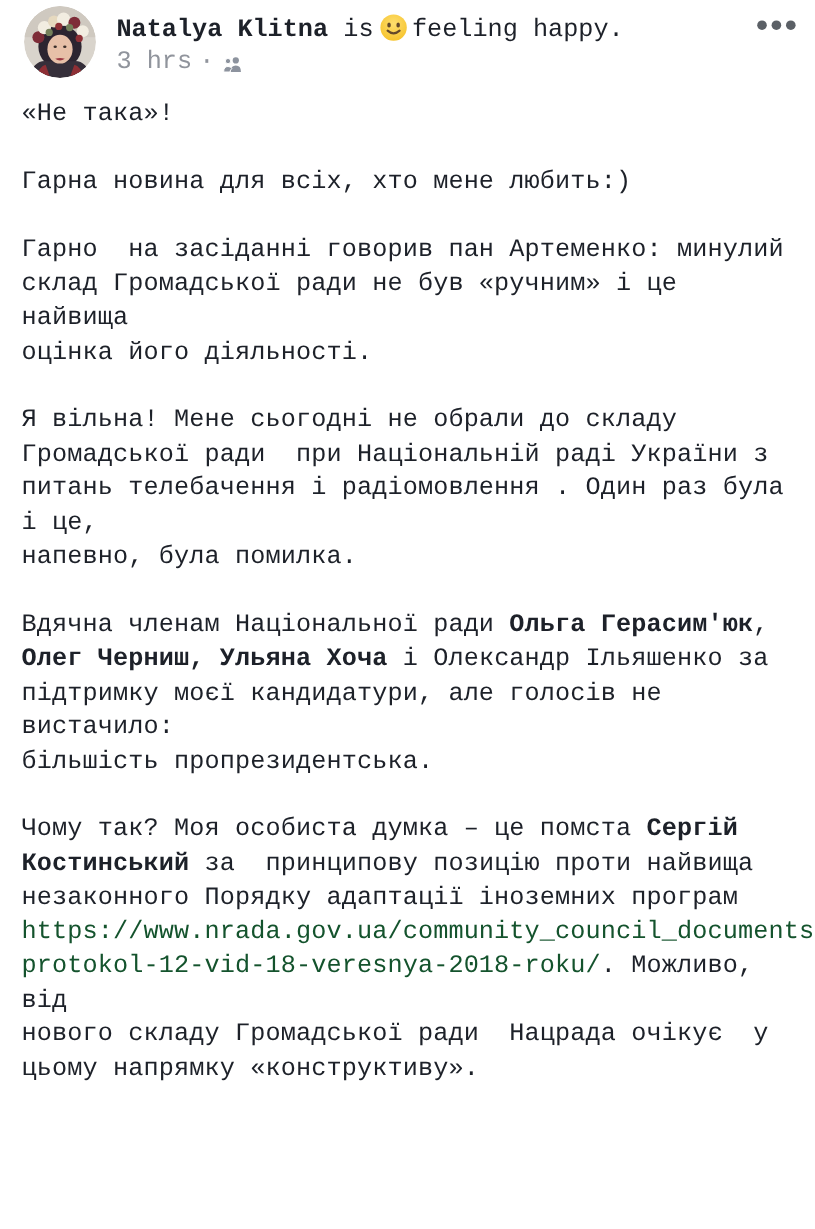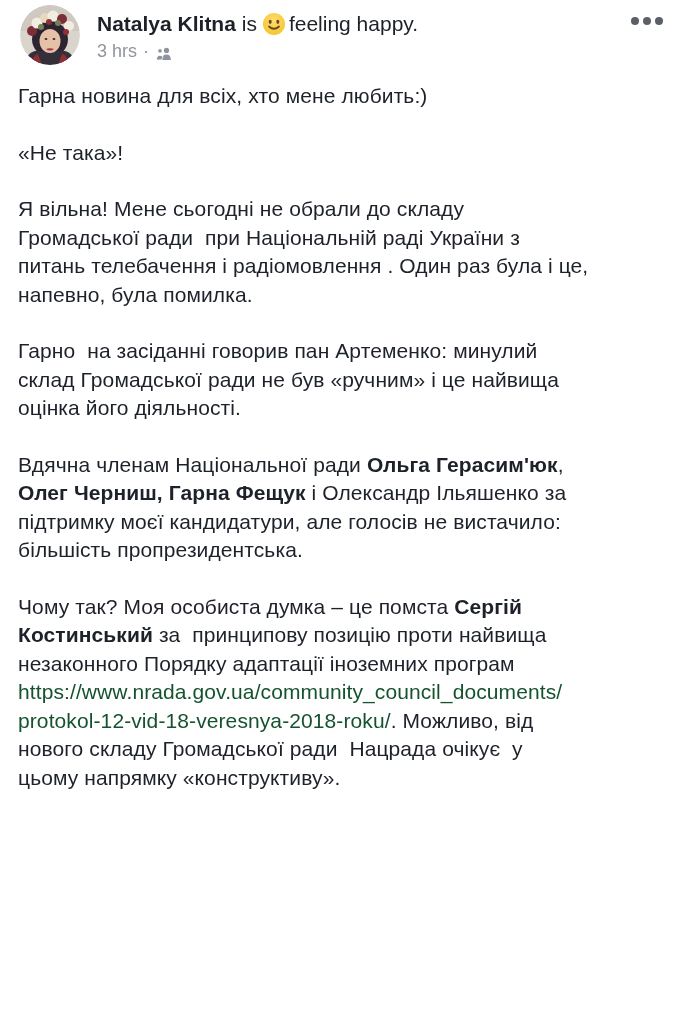--- a/index.html
+++ b/index.html
@@ -1,37 +1,37 @@
 <!DOCTYPE html>
 <html><head>
 <meta charset="utf-8">
 <style>
   html, body { margin: 0; padding: 0; background: #ffffff; }
   body {
     width: 679px; height: 1024px; overflow: hidden;
     font-family: "Liberation Sans", "DejaVu Sans", sans-serif;
     color: #1d2129;
   }
-  .post { width: 679px; height: 1024px; background: #ffffff; position: relative; }
+  .post { width: 679px; height: 1024px; background: #ffffff; position: relative; font-family: Liberation Mono, monospace; }
 
   
   .header {
     display: flex; align-items: flex-start;
     padding: 5px 14px 0 20px;
   }
   .avatar {
     width: 60px; height: 60px; border-radius: 50%;
     flex: 0 0 60px; overflow: hidden; cursor: pointer;
   }
   .header-text { margin-left: 17px; padding-top: 6px; flex: 1 1 auto; min-width: 0; }
   .name-line { font-size: 21px; line-height: 26px; color: #1d2129; }
   .name-line b { font-weight: 700; cursor: pointer; }
   .feeling-emoji { display: inline-block; width: 24px; height: 24px; vertical-align: -5px; margin: 0 3px 0 5px; }
   .meta-line {
-    margin-top: 4px; font-size: 18px; line-height: 20px; color: #90949c;
+    margin-top: 4px; font-size: 21px; line-height: 20px; color: #90949c;
     display: flex; align-items: center; gap: 6px; text-align: center;
   }
   .meta-line .sep { color: #90949c; }
   .friends-icon { display: inline-block; width: 18px; height: 14px; margin-top: 2px; }
   .more-btn {
     margin-left: auto; padding: 12px 2px 8px 10px; cursor: pointer;
     display: flex; gap: 4px; align-items: center;
   }
   .more-btn i { width: 8px; height: 8px; border-radius: 50%; background: #5b6066; display: block; }
 
@@ -124,31 +124,31 @@
     <div class="more-btn" title="">
       <span style="display:flex;gap:4px;">
         <i></i>
           <i></i>
           <i></i>
       </span>
     </div>
   </div>
 
   <div class="content">
+      <div class="para"><span>«Не така»!</span></div>
       <div class="para"><span>Гарна новина для всіх, хто мене любить:)</span></div>
-      <div class="para"><span>«Не така»!</span></div>
+      <div class="para"><span>Гарно  на засіданні говорив пан Артеменко: минулий
+склад Громадської ради не був «ручним» і це найвища
+оцінка його діяльності.</span></div>
       <div class="para"><span>Я вільна! Мене сьогодні не обрали до складу
 Громадської ради  при Національній раді України з
 питань телебачення і радіомовлення . Один раз була і це,
 напевно, була помилка.</span></div>
-      <div class="para"><span>Гарно  на засіданні говорив пан Артеменко: минулий
-склад Громадської ради не був «ручним» і це найвища
-оцінка його діяльності.</span></div>
       <div class="para"><span>Вдячна членам Національної ради </span><span class="bold">Ольга Герасим'юк</span><span>,
-</span><span class="bold">Олег Черниш, Гарна Фещук</span><span> і Олександр Ільяшенко за
+</span><span class="bold">Олег Черниш, Ульяна Хоча</span><span> і Олександр Ільяшенко за
 підтримку моєї кандидатури, але голосів не вистачило:
 більшість пропрезидентська.</span></div>
       <div class="para"><span>Чому так? Моя особиста думка – це помста </span><span class="bold">Сергій
 Костинський</span><span> за  принципову позицію проти найвища
 незаконного Порядку адаптації іноземних програм
 </span><a class="plink" href="#">https://www.nrada.gov.ua/community_council_documents/
 protokol-12-vid-18-veresnya-2018-roku/</a><span>. Можливо, від
 нового складу Громадської ради  Нацрада очікує  у
 цьому напрямку «конструктиву».</span></div>
     </div>

